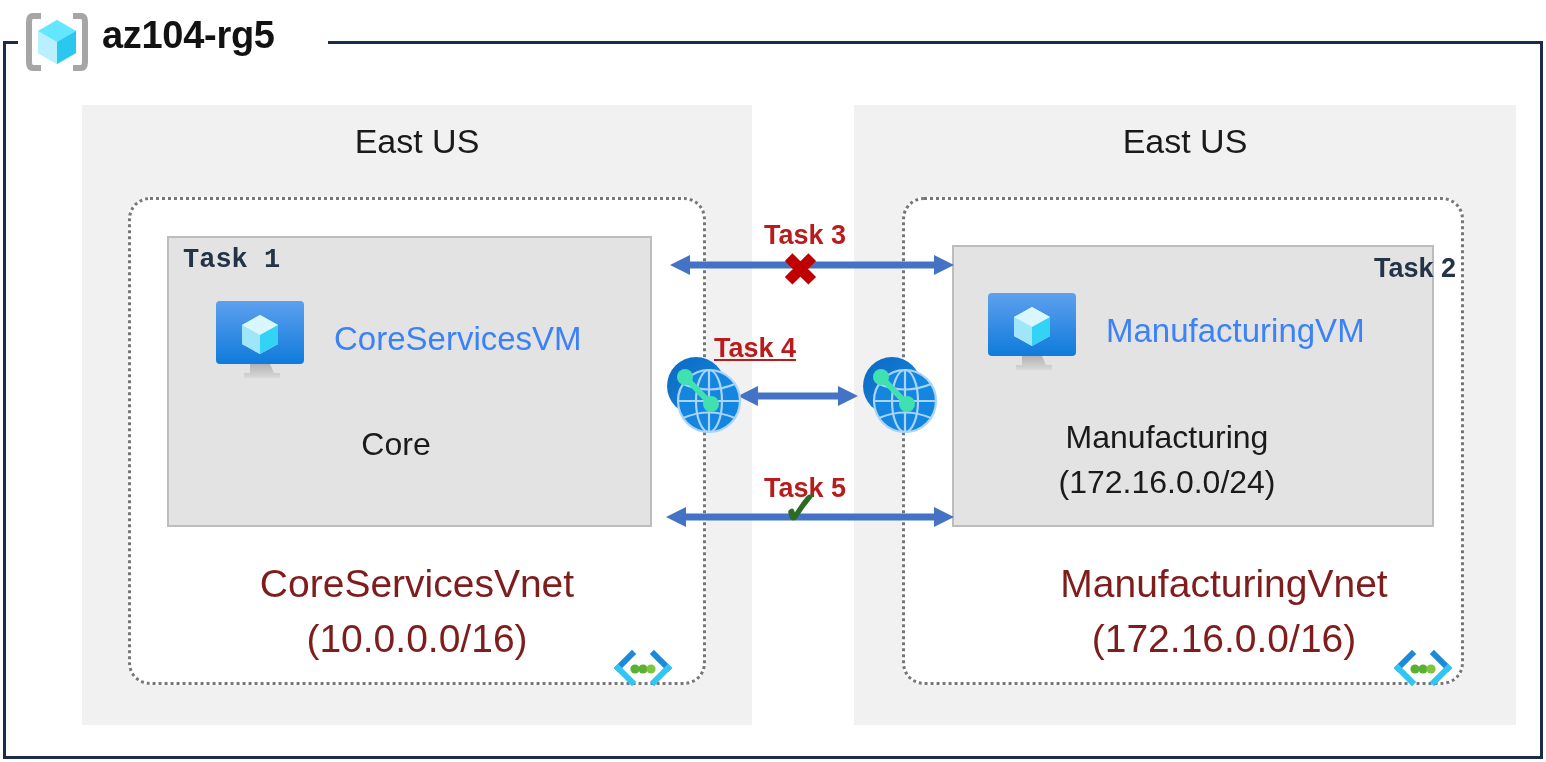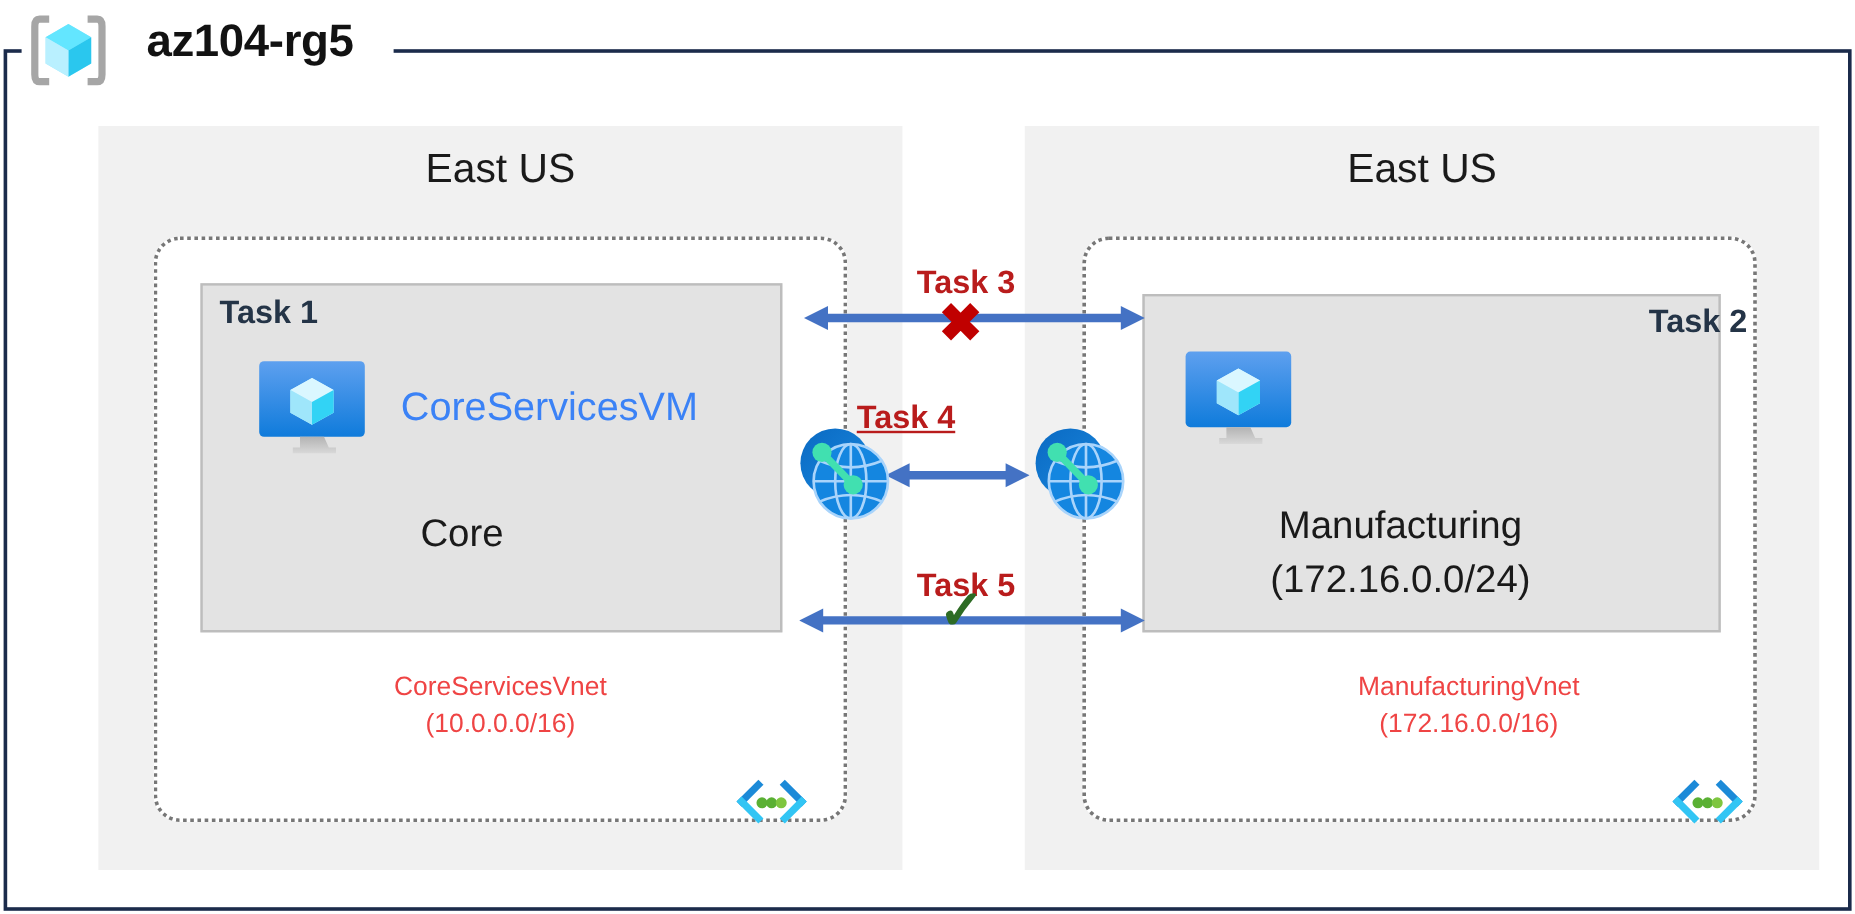--- a/index.html
+++ b/index.html
@@ -45,21 +45,20 @@
   }
   .rg-title {
     position: absolute;
     left: 102px;
     top: 14px;
     font-size: 38px;
     font-weight: bold;
     color: #121212;
     letter-spacing: -0.3px;
     white-space: nowrap;
-    margin-left: 20px;
   }
 
   
   .region {
     position: absolute;
     top: 105px;
     height: 620px;
     background: #f1f1f1;
   }
   .region-left  { left: 82px;  width: 670px; }
@@ -82,23 +81,23 @@
     border: 3px dotted #777777;
     border-radius: 22px;
     box-sizing: border-box;
   }
   .vnet-left  { left: 128px; top: 197px; width: 578px; height: 488px; }
   .vnet-right { left: 902px; top: 197px; width: 562px; height: 488px; }
 
   .vnet-caption {
     position: absolute;
     text-align: center;
-    font-size: 22px;
+    font-size: 39px;
     line-height: 1.42;
-    color: #ef4444;
+    color: #7f1d1d;
     white-space: nowrap;
   }
   .vnet-caption-left  { left: 128px; top: 556px; width: 578px; }
   .vnet-caption-right { left: 864px; top: 556px; width: 672px; padding-left: 24px; }
 
   .vnet-icon {
     position: absolute;
     width: 66px;
     height: 40px;
   }
@@ -115,21 +114,21 @@
   .subnet-left  { left: 167px; top: 236px; width: 485px; height: 291px; }
   .subnet-right { left: 952px; top: 245px; width: 482px; height: 282px; }
 
   .task-tag {
     position: absolute;
     font-size: 27px;
     font-weight: bold;
     color: #243447;
     white-space: nowrap;
   }
-  .task-tag-1 { left: 183px;  top: 245px; }
+  .task-tag-1 { left: 183px;  top: 245px; font-family: Liberation Mono, monospace; }
   .task-tag-2 { left: 1330px; top: 253px; margin-left: 44px; }
 
   .vm-row {
     position: absolute;
     display: flex;
     align-items: center;
   }
   .vm-row-left  { left: 214px; top: 300px; }
   .vm-row-right { left: 986px; top: 292px; }
 
@@ -147,21 +146,21 @@
   }
 
   .subnet-caption {
     position: absolute;
     text-align: center;
     font-size: 32px;
     line-height: 1.42;
     color: #1a1a1a;
     white-space: nowrap;
   }
-  .subnet-caption-left  { left: 167px; top: 422px; width: 436px; }
+  .subnet-caption-left  { left: 178px; top: 422px; width: 436px; }
   .subnet-caption-right { left: 952px; top: 415px; width: 430px; }
 
   
   .arrow {
     position: absolute;
     height: 26px;
   }
   .arrow-task3 { left: 670px; top: 252px; width: 284px; }
   .arrow-task4 { left: 738px; top: 383px; width: 120px; }
   .arrow-task5 { left: 666px; top: 504px; width: 288px; }
@@ -290,20 +289,21 @@
         <rect x="2" y="1" width="88" height="63" rx="4" fill="url(#vmScreenR)"></rect>
         <path d="M36 64 h20 l4 9 h6 v5 H30 v-5 h6 z" fill="url(#vmStandR)"></path>
         <g>
           <polygon points="46,15 64,25 64,44 46,54 28,44 28,25" fill="#c3f1ff"></polygon>
           <polygon points="46,15 64,25 46,35 28,25" fill="#daf7ff"></polygon>
           <polygon points="46,35 64,25 64,44 46,54" fill="#32d3f5"></polygon>
           <polygon points="46,35 28,25 28,44 46,54" fill="#9fe6fb"></polygon>
         </g>
       </svg>
     </div>
+    <div class="vm-name">ManufacturingVM</div>
   </div>
 
   <div class="subnet-caption subnet-caption-right">
     <div>Manufacturing</div>
     <div>(172.16.0.0/24)</div>
   </div>
 
   <div class="vnet-caption vnet-caption-right">
     <div>ManufacturingVnet</div>
     <div>(172.16.0.0/16)</div>

